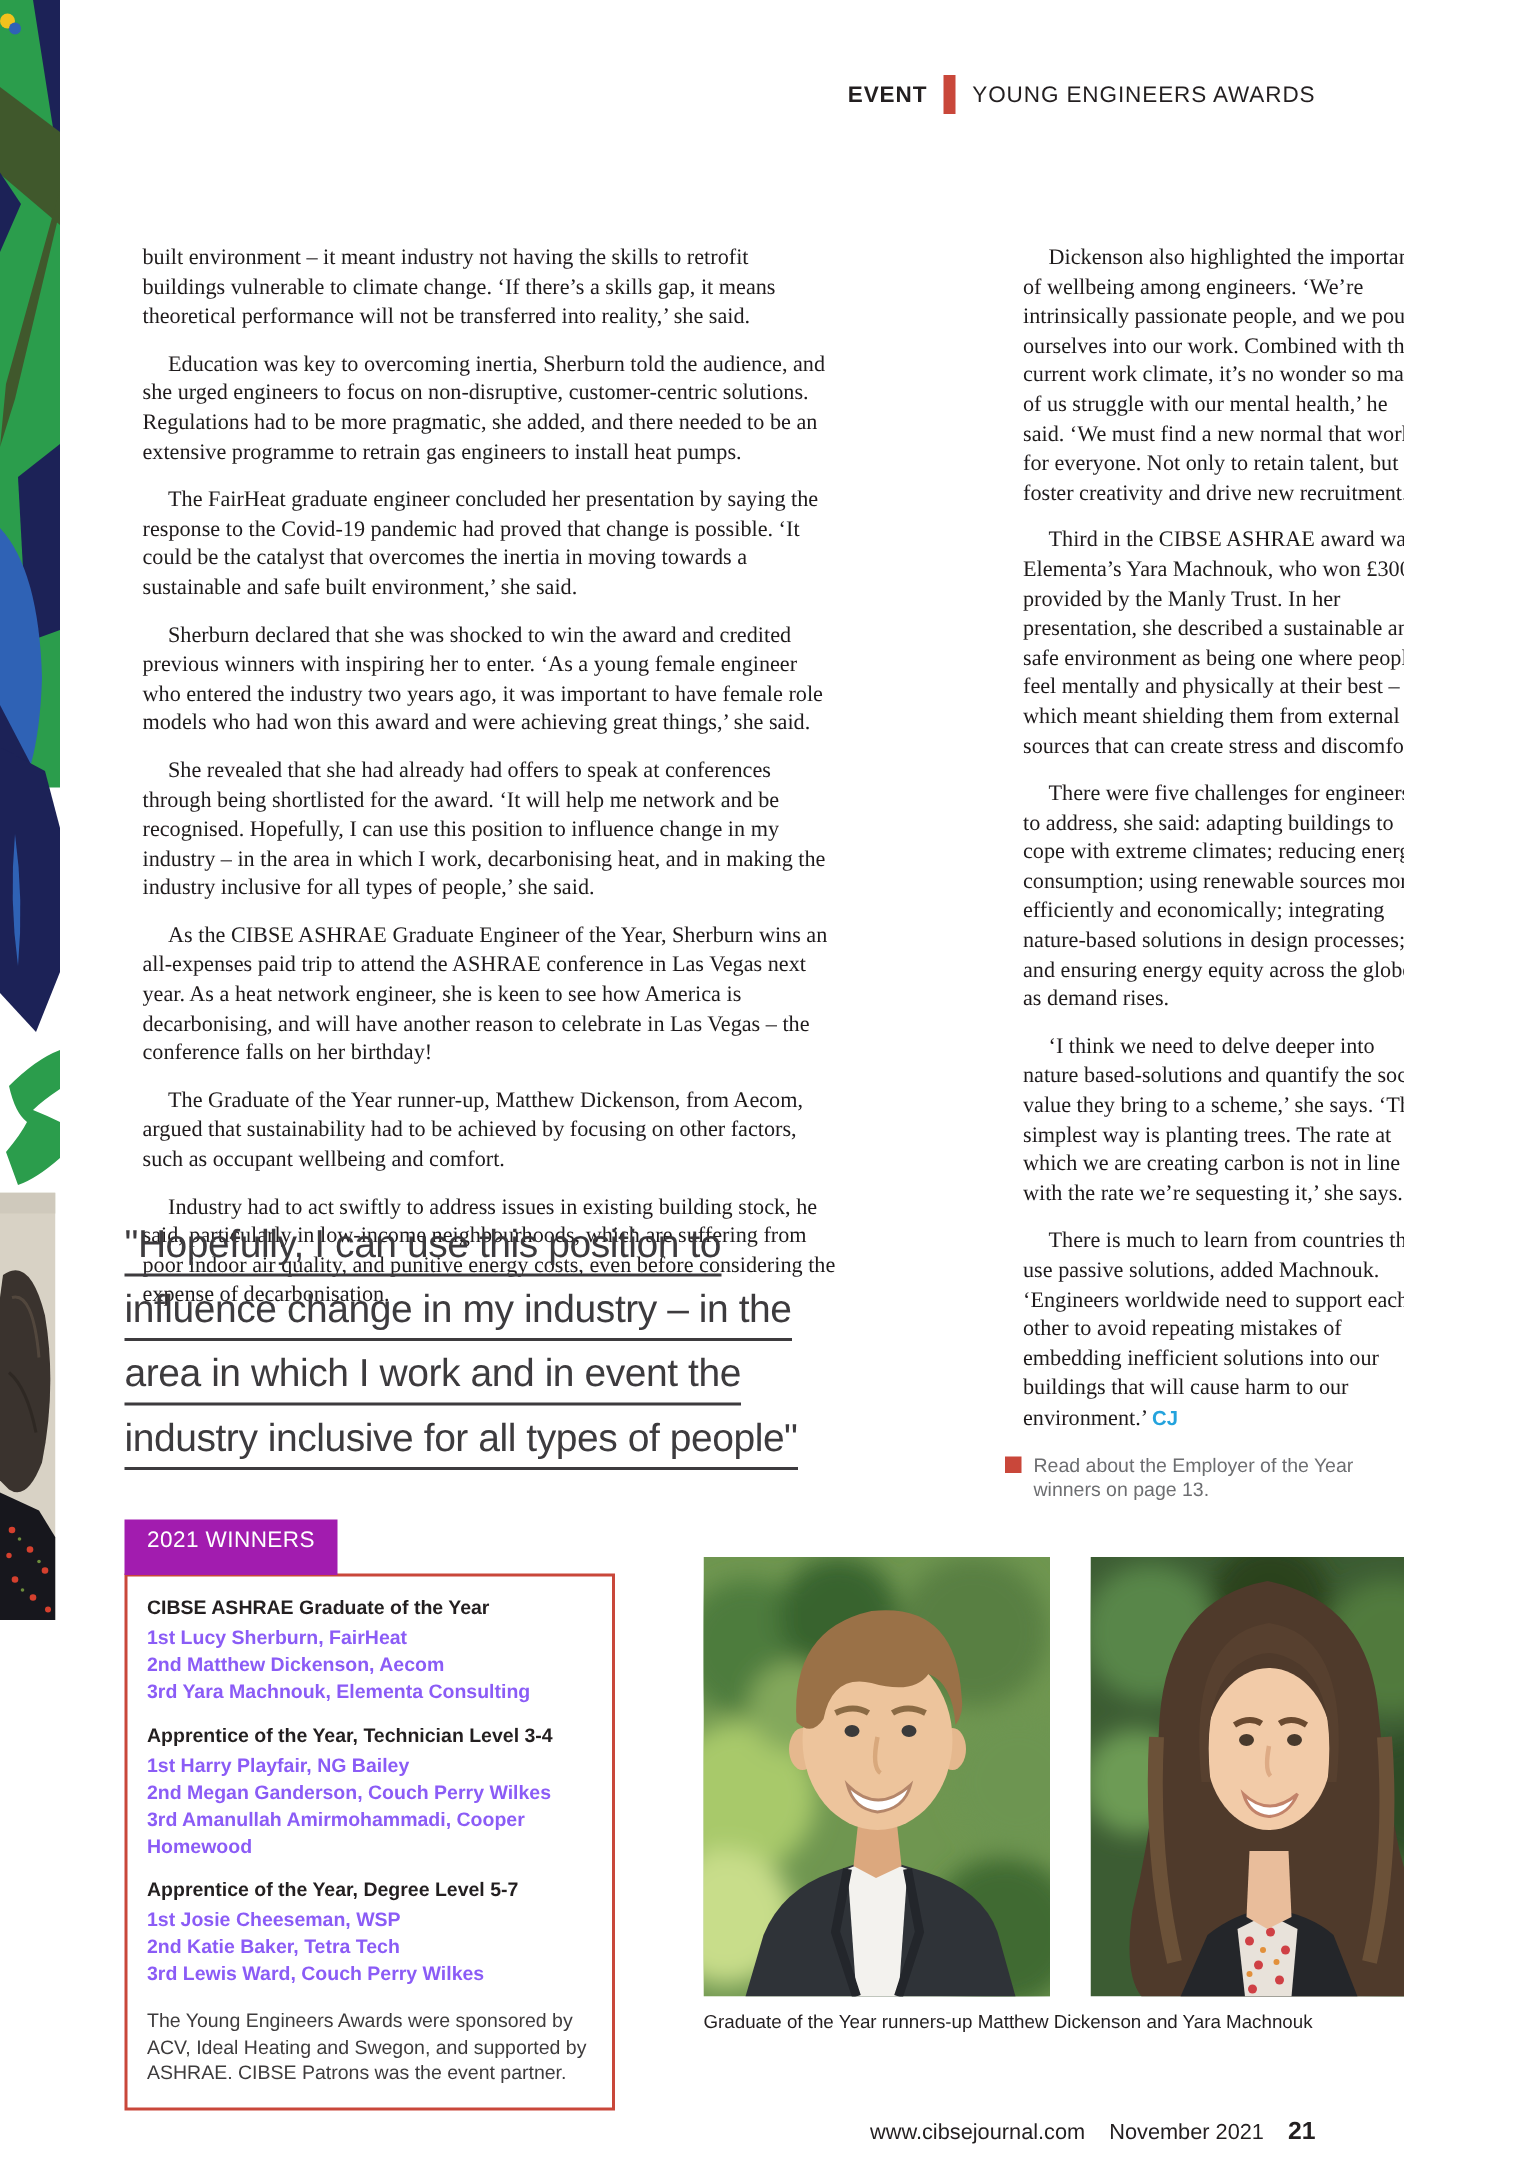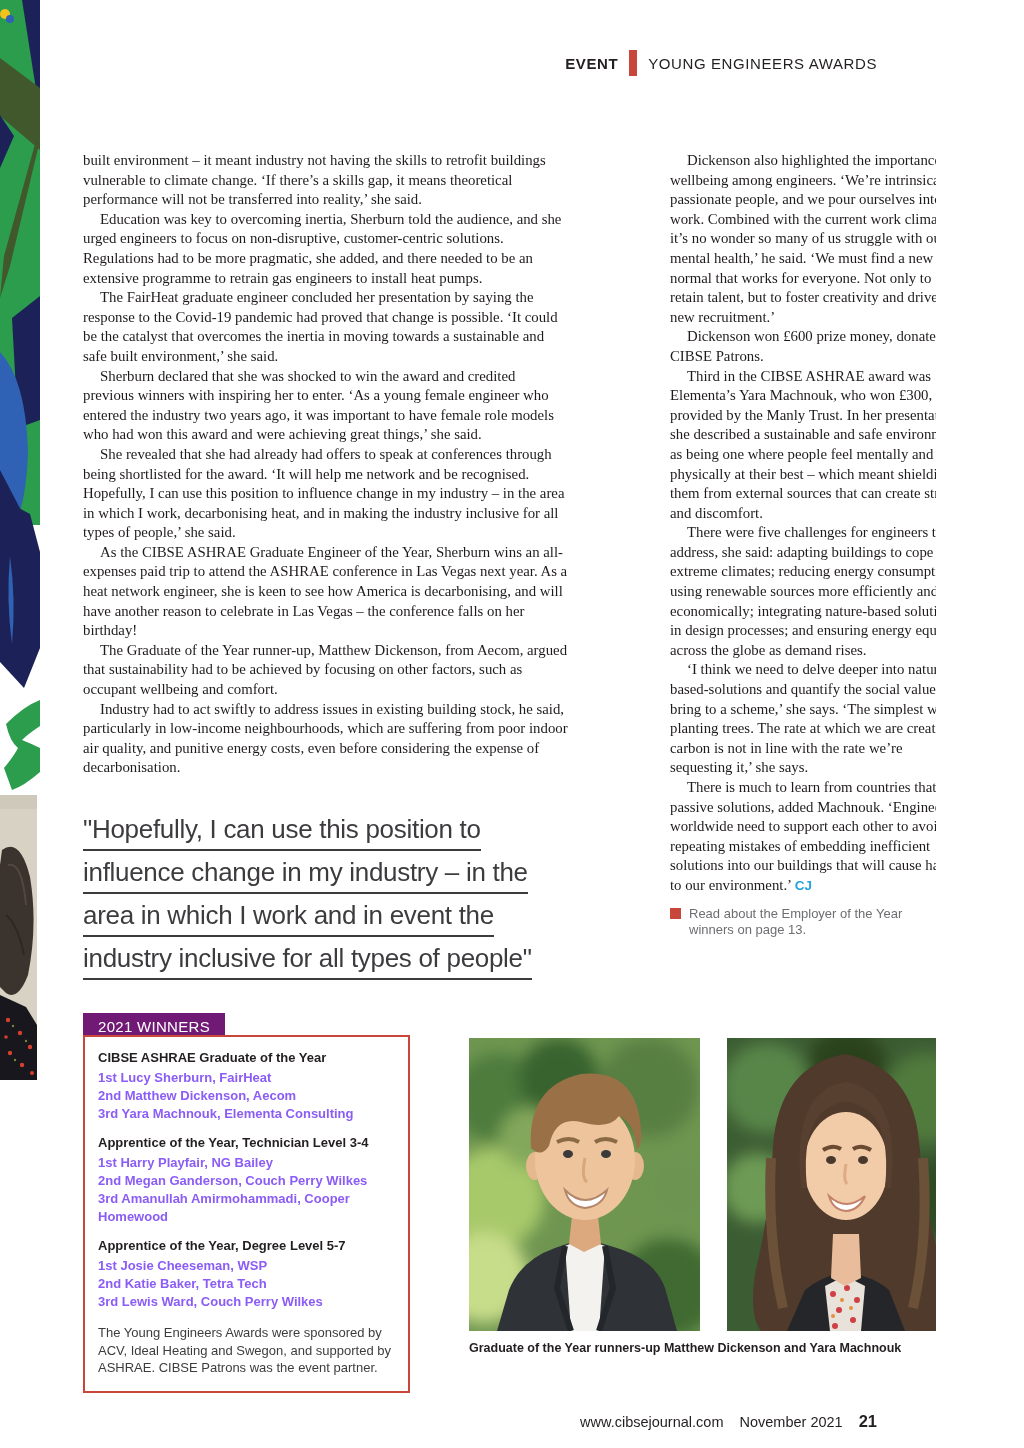--- a/index.html
+++ b/index.html
@@ -7,55 +7,55 @@
         font-family:"Liberation Serif",serif;color:#1f1b1c;}
 
   
   .header{position:absolute;top:50px;right:59px;display:flex;align-items:center;gap:11px;
           font-family:"Liberation Sans",sans-serif;font-size:15px;letter-spacing:.6px;color:#231f20;}
   .header .kicker{font-weight:bold;}
   .header .bar{width:8px;height:26px;background:#c9473a;}
 
   
   .col{position:absolute;font-size:14.8px;line-height:19.6px;text-align:left;}
-  .col p{margin:0;text-indent:17px;}
+  .col p{margin:12px;text-indent:17px;}
   .col1{left:83px;top:151px;width:486px;}
   .col1 p:first-child{text-indent:0;}
   .col2{left:670px;top:151px;width:296px;}
   .cj{font-family:"Liberation Sans",sans-serif;font-weight:bold;color:#24a3dd;font-size:13.5px;}
 
   .note{display:flex;gap:8px;margin-top:10px;font-family:"Liberation Sans",sans-serif;
         font-size:13px;line-height:16px;color:#6d6e71;}
   .note .bullet{width:11px;height:11px;background:#c9473a;flex:none;margin-top:2px;}
   .note .note-text{width:258px;}
 
   
   .pullquote{position:absolute;left:83px;top:814px;width:510px;
              font-family:"Liberation Sans",sans-serif;font-size:26px;font-weight:400;
              color:#3d3b3e;letter-spacing:-.3px;}
   .pullquote .line{display:table;white-space:nowrap;border-bottom:2px solid #3d3b3e;
                    padding-bottom:4px;margin-bottom:6px;}
 
   
   .winners{position:absolute;left:83px;top:1013px;width:327px;font-family:"Liberation Sans",sans-serif;}
-  .winners .tab{display:inline-block;background:#701a75;color:#ffffff;font-size:15px;
-                padding:5px 15px 0;letter-spacing:.3px;}
+  .winners .tab{display:inline-block;background:#a21caf;color:#ffffff;font-size:15px;
+                padding:5px 15px 15px;letter-spacing:.3px;}
   .winners .box{border:2px solid #c9473a;margin-top:-1px;padding:10px 13px 14px;box-sizing:border-box;}
   .winners .sec-title{margin:11px 0 2px;font-size:13px;line-height:18px;font-weight:700;color:#231f20;}
   .winners .sec-title.first{margin-top:2px;}
   .winners .item{font-size:13px;line-height:18px;font-weight:600;color:#8b5cf6;}
   .winners .foot{margin-top:13px;font-size:13px;line-height:17.5px;font-weight:400;color:#3e3c3d;}
 
   
   .photo{position:absolute;top:1038px;height:293px;}
   .photo svg{display:block;width:100%;height:100%;}
   .photo1{left:469px;width:231px;}
   .photo2{left:727px;width:238px;}
   .caption{position:absolute;left:469px;top:1341px;width:520px;
-           font-family:"Liberation Sans",sans-serif;font-weight:bold;font-size:12.5px;color:#231f20;}
+           font-family:"Liberation Sans",sans-serif;font-weight:normal;font-size:12.5px;color:#231f20;}
 
   
   .footer{position:absolute;right:59px;top:1387px;display:flex;align-items:baseline;gap:16px;
           font-family:"Liberation Sans",sans-serif;font-size:14.5px;color:#231f20;margin-top:25px;}
   .footer .pagenum{font-weight:bold;font-size:16.5px;}
 
   
   .deco{position:absolute;left:0;top:0;width:40px;height:790px;}
   .deco svg,.deco-photo svg{display:block;width:100%;height:100%;}
   .deco-photo{position:absolute;left:0;top:795px;width:37px;height:285px;}
@@ -120,21 +120,20 @@
     <p>The FairHeat graduate engineer concluded her presentation by saying the response to the Covid-19 pandemic had proved that change is possible. ‘It could be the catalyst that overcomes the inertia in moving towards a sustainable and safe built environment,’ she said.</p>
     <p>Sherburn declared that she was shocked to win the award and credited previous winners with inspiring her to enter. ‘As a young female engineer who entered the industry two years ago, it was important to have female role models who had won this award and were achieving great things,’ she said.</p>
     <p>She revealed that she had already had offers to speak at conferences through being shortlisted for the award. ‘It will help me network and be recognised. Hopefully, I can use this position to influence change in my industry – in the area in which I work, decarbonising heat, and in making the industry inclusive for all types of people,’ she said.</p>
     <p>As the CIBSE ASHRAE Graduate Engineer of the Year, Sherburn wins an all-expenses paid trip to attend the ASHRAE conference in Las Vegas next year. As a heat network engineer, she is keen to see how America is decarbonising, and will have another reason to celebrate in Las Vegas – the conference falls on her birthday!</p>
     <p>The Graduate of the Year runner-up, Matthew Dickenson, from Aecom, argued that sustainability had to be achieved by focusing on other factors, such as occupant wellbeing and comfort.</p>
     <p>Industry had to act swiftly to address issues in existing building stock, he said, particularly in low-income neighbourhoods, which are suffering from poor indoor air quality, and punitive energy costs, even before considering the expense of decarbonisation.</p>
   </div>
 
   <div class="col col2">
     <p>Dickenson also highlighted the importance of wellbeing among engineers. ‘We’re intrinsically passionate people, and we pour ourselves into our work. Combined with the current work climate, it’s no wonder so many of us struggle with our mental health,’ he said. ‘We must find a new normal that works for everyone. Not only to retain talent, but to foster creativity and drive new recruitment.’</p>
-    <p>Dickenson won £600 prize money, donated by CIBSE Patrons.</p>
     <p>Third in the CIBSE ASHRAE award was Elementa’s Yara Machnouk, who won £300, provided by the Manly Trust. In her presentation, she described a sustainable and safe environment as being one where people feel mentally and physically at their best – which meant shielding them from external sources that can create stress and discomfort.</p>
     <p>There were five challenges for engineers to address, she said: adapting buildings to cope with extreme climates; reducing energy consumption; using renewable sources more efficiently and economically; integrating nature-based solutions in design processes; and ensuring energy equity across the globe as demand rises.</p>
     <p>‘I think we need to delve deeper into nature based-solutions and quantify the social value they bring to a scheme,’ she says. ‘The simplest way is planting trees. The rate at which we are creating carbon is not in line with the rate we’re sequesting it,’ she says.</p>
     <p><span>There is much to learn from countries that use passive solutions, added Machnouk. ‘Engineers worldwide need to support each other to avoid repeating mistakes of embedding inefficient solutions into our buildings that will cause harm to our environment.’</span> <span class="cj">CJ</span></p>
     <div class="note">
       <span class="bullet"></span>
       <span class="note-text">Read about the Employer of the Year winners on page 13.</span>
     </div>
   </div>
 

